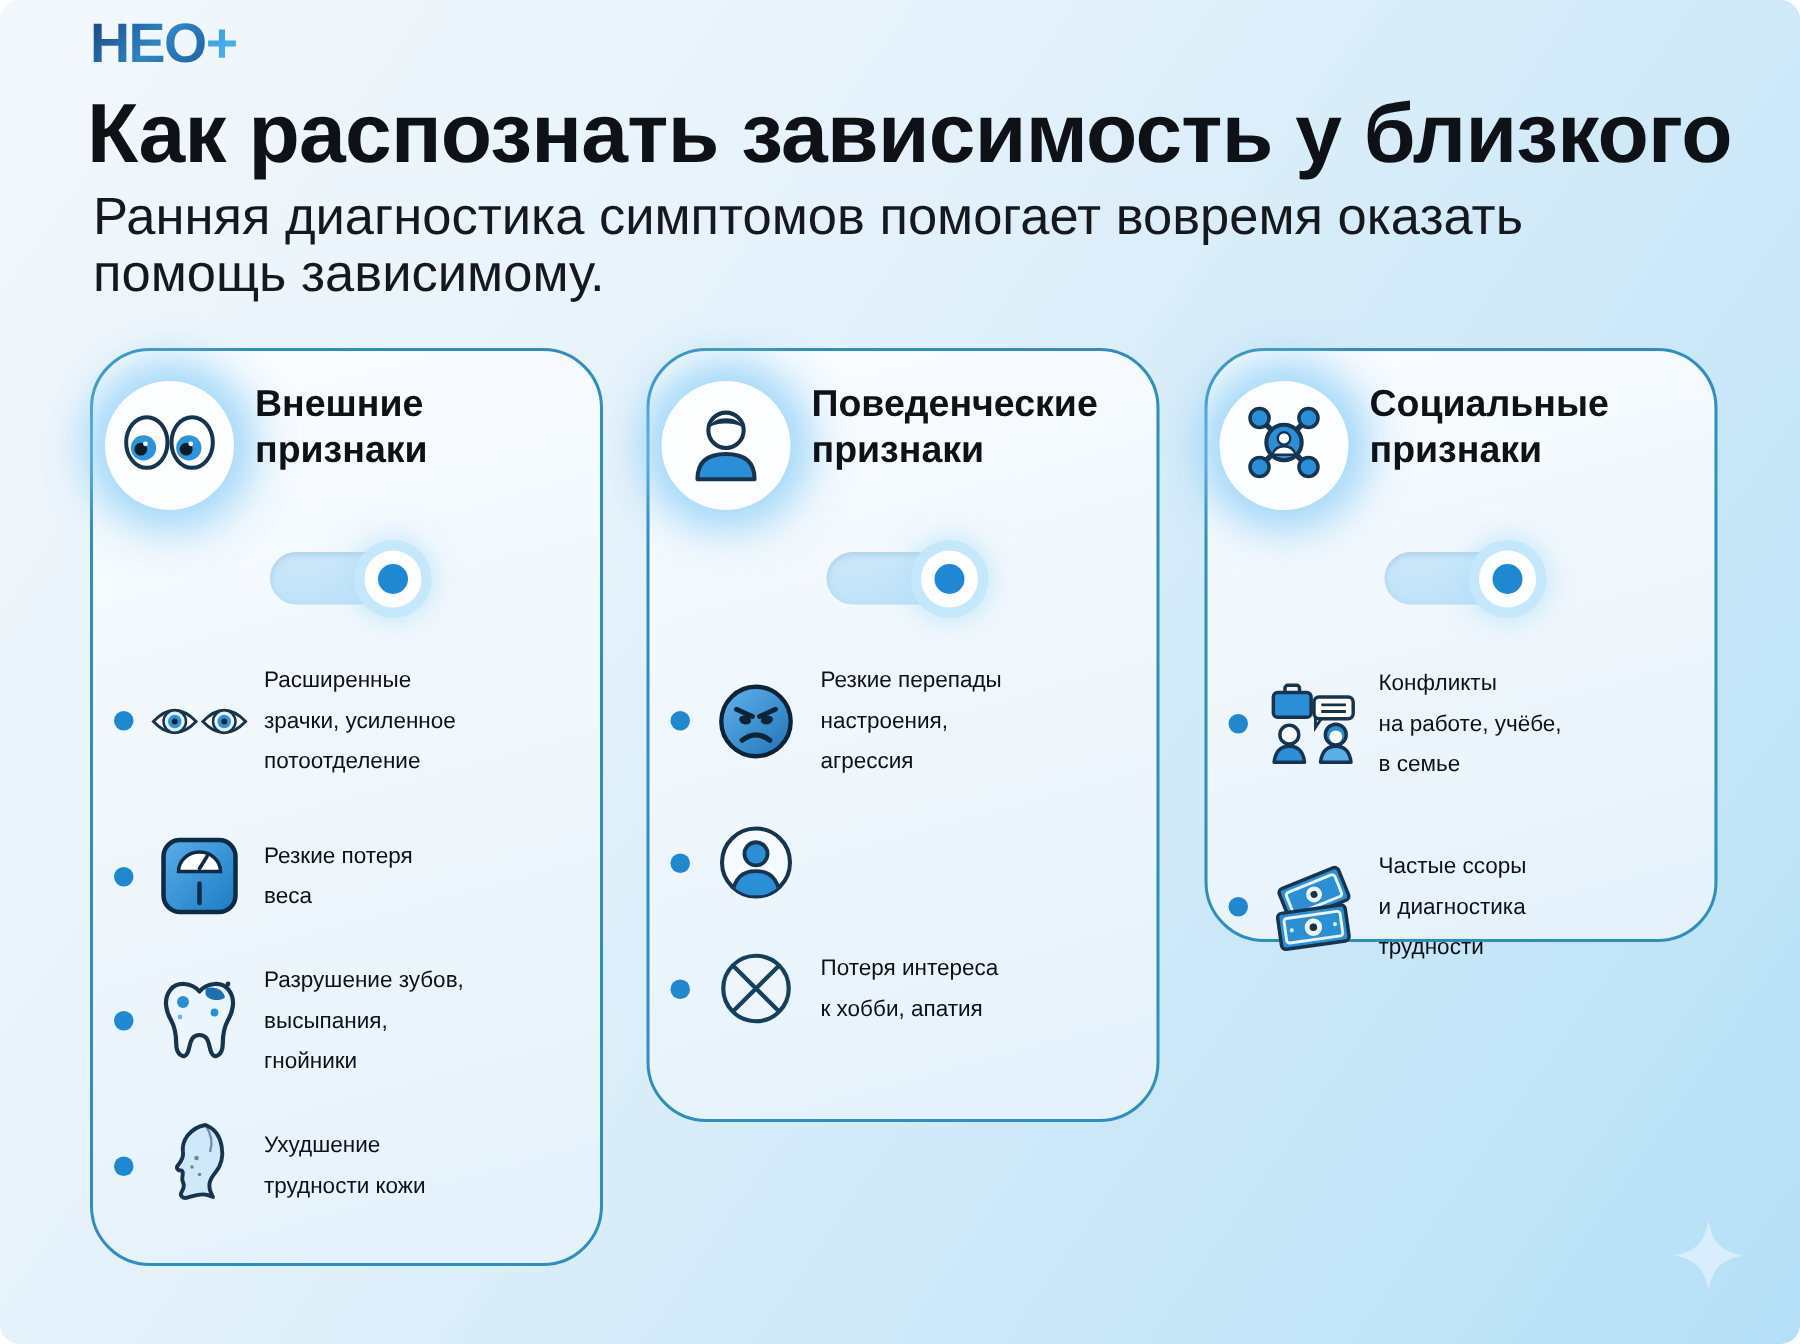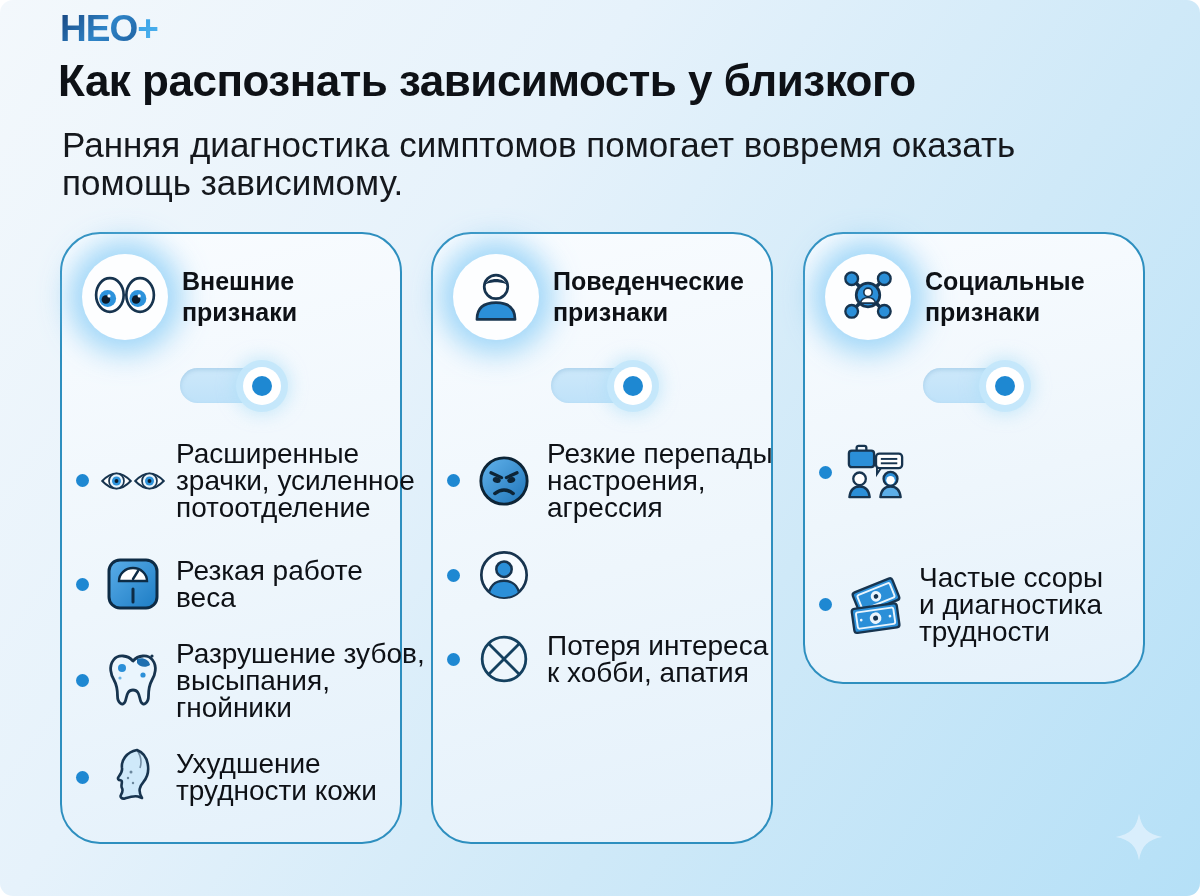--- a/index.html
+++ b/index.html
@@ -17,36 +17,36 @@
   .logo .logo-main{
     background:linear-gradient(135deg,#16407a 0%,#2f85c8 55%,#1c5d9d 100%);
     -webkit-background-clip:text; background-clip:text;
     color:#1c5d9d; -webkit-text-fill-color:transparent;
   }
   .logo .logo-plus{
     background:linear-gradient(135deg,#2e9be4,#55b7f0);
     -webkit-background-clip:text; background-clip:text;
     color:#2e9be4; -webkit-text-fill-color:transparent;
   }
-  .title{ position:absolute; left:58px; top:56px; font-size:44px; font-weight:800;
+  .title{ position:absolute; left:58px; top:56px; font-size:56px; font-weight:800;
           color:#0e1116; letter-spacing:-0.5px; white-space:pre; }
   .subtitle{ position:absolute; left:62px; top:126px; font-size:35px; line-height:38px;
              color:#15181d; white-space:pre; }
 
   
   .card{
     position:absolute; top:232px; width:342px; border-radius:40px;
     border:2px solid #2e8fbf;
     background:linear-gradient(165deg,#f9fcff 0%,#eef6fc 55%,#e4f1fb 100%);
   }
   .card1{ left:60px;  height:612px; }
-  .card2{ left:431px; height:612px; }
-  .card3{ left:803px; height:452px; }
-
-  .card-header{ position:absolute; top:20px; left:20px; display:flex; align-items:center; }
+  .card2{ left:431px; height:516px; }
+  .card3{ left:803px; height:396px; }
+
+  .card-header{ position:absolute; top:20px; left:8px; display:flex; }
   .header-badge{
     width:86px; height:86px; border-radius:50%; background:#fdfeff; flex:0 0 86px;
     box-shadow:0 0 28px 14px rgba(140,206,246,0.8);
     display:flex; align-items:center; justify-content:center;
   }
   .card-title{ margin-left:14px; font-size:25px; line-height:31px; font-weight:800;
                color:#0e1116; white-space:pre; }
 
   
   .toggle{
@@ -62,21 +62,21 @@
     display:flex; align-items:center; justify-content:center;
   }
   .toggle-dot{ width:20px; height:20px; border-radius:50%; background:#1e88d2; }
 
   
   .item{ position:absolute; left:14px; right:2px; display:flex; align-items:center; }
   .bullet{ flex:0 0 13px; width:13px; height:13px; border-radius:50%;
            background:#1e88d2; margin-right:9px; }
   .item-icon{ flex:0 0 70px; display:flex; align-items:center; justify-content:center;
               margin-right:8px; }
-  .item-text{ font-size:28px; line-height:27px; color:#0e1116; font-weight:500; white-space:pre; }
+  .item-text{ font-size:15px; line-height:27px; color:#0e1116; font-weight:500; white-space:pre; }
 
   
   .sparkle{ position:absolute; left:1114px; top:812px; }
 </style>
 </head>
 <body>
 
 <div class="page">
 
   <div class="logo">
@@ -140,21 +140,21 @@
               <stop offset="0" stop-color="#5aade8"></stop>
                 <stop offset="1" stop-color="#1c7cc4"></stop>
             </linearGradient>
           </defs>
           <rect x="4" y="4" width="48" height="48" rx="11" fill="url(#scGrad)" stroke="#0d2b45" stroke-width="3"></rect>
           <path d="M14 25 A14 13 0 0 1 42 25 Z" fill="#ffffff" stroke="#0d2b45" stroke-width="2.4"></path>
           <line x1="28" y1="23" x2="33" y2="15" stroke="#0d2b45" stroke-width="2.4" stroke-linecap="round"></line>
           <line x1="28" y1="33" x2="28" y2="46" stroke="#0d2b45" stroke-width="3" stroke-linecap="round"></line>
         </svg>
       </div>
-      <div class="item-text">Резкая работе
+      <div class="item-text">Резкие потеря
 веса</div>
     </div>
 
     <div class="item" style="top:406px">
       <div class="bullet"></div>
       <div class="item-icon">
         <svg width="58" height="60" viewBox="0 0 58 60">
           <path d="M29 10 C24 4 14 3 9.5 9 C4.5 15.5 7 24 10 29 C12.5 33.5 13.5 38 13.5 45 C13.5 52 19 56 21.2 50.5 C23 46 22.5 39 29 39 C35.5 39 35 46 36.8 50.5 C39 56 44.5 52 44.5 45 C44.5 38 45.5 33.5 48 29 C51 24 53.5 15.5 48.5 9 C44 3 34 4 29 10 Z" fill="#eaf5fd" stroke="#17344f" stroke-width="2.8" stroke-linejoin="round"></path>
           <circle cx="18" cy="17" r="4" fill="#2b8fd8"></circle>
           <path d="M33 8 C38 6 45 8 46 14 C42 17 35 16 33 12 Z" fill="#1e6fb0"></path>
@@ -300,20 +300,23 @@
           <path d="M37 27 l-4 6 v-6 z" fill="#ffffff" stroke="#17344f" stroke-width="2"></path>
           <line x1="37" y1="17.5" x2="54" y2="17.5" stroke="#17344f" stroke-width="2"></line>
           <line x1="37" y1="22" x2="54" y2="22" stroke="#17344f" stroke-width="2"></line>
           <circle cx="15" cy="38" r="6.5" fill="#ffffff" stroke="#17344f" stroke-width="2.4"></circle>
           <path d="M4.5 57 C5.5 48.5 9.5 46 15 46 C20.5 46 24.5 48.5 25.5 57 Z" fill="#2b8fd8" stroke="#17344f" stroke-width="2.4" stroke-linejoin="round"></path>
           <circle cx="47" cy="38" r="7.2" fill="#2b8fd8" stroke="#17344f" stroke-width="2.4"></circle>
           <circle cx="47" cy="39.5" r="4.4" fill="#ffffff"></circle>
           <path d="M36.5 57 C37.5 48.5 41.5 46 47 46 C52.5 46 56.5 48.5 57.5 57 Z" fill="#5caee8" stroke="#17344f" stroke-width="2.4" stroke-linejoin="round"></path>
         </svg>
       </div>
+      <div class="item-text">Конфликты
+на работе, учёбе,
+в семье</div>
     </div>
 
     <div class="item" style="top:330px">
       <div class="bullet"></div>
       <div class="item-icon">
         <svg width="64" height="60" viewBox="0 0 66 62">
           <g transform="rotate(-22 33 22)">
             <rect x="11" y="10" width="44" height="24" rx="3" fill="#2b8fd8" stroke="#17344f" stroke-width="2.4"></rect>
             <rect x="15" y="14" width="36" height="16" rx="2" fill="none" stroke="#eaf5fd" stroke-width="2"></rect>
             <circle cx="33" cy="22" r="5.5" fill="#eaf5fd"></circle>

